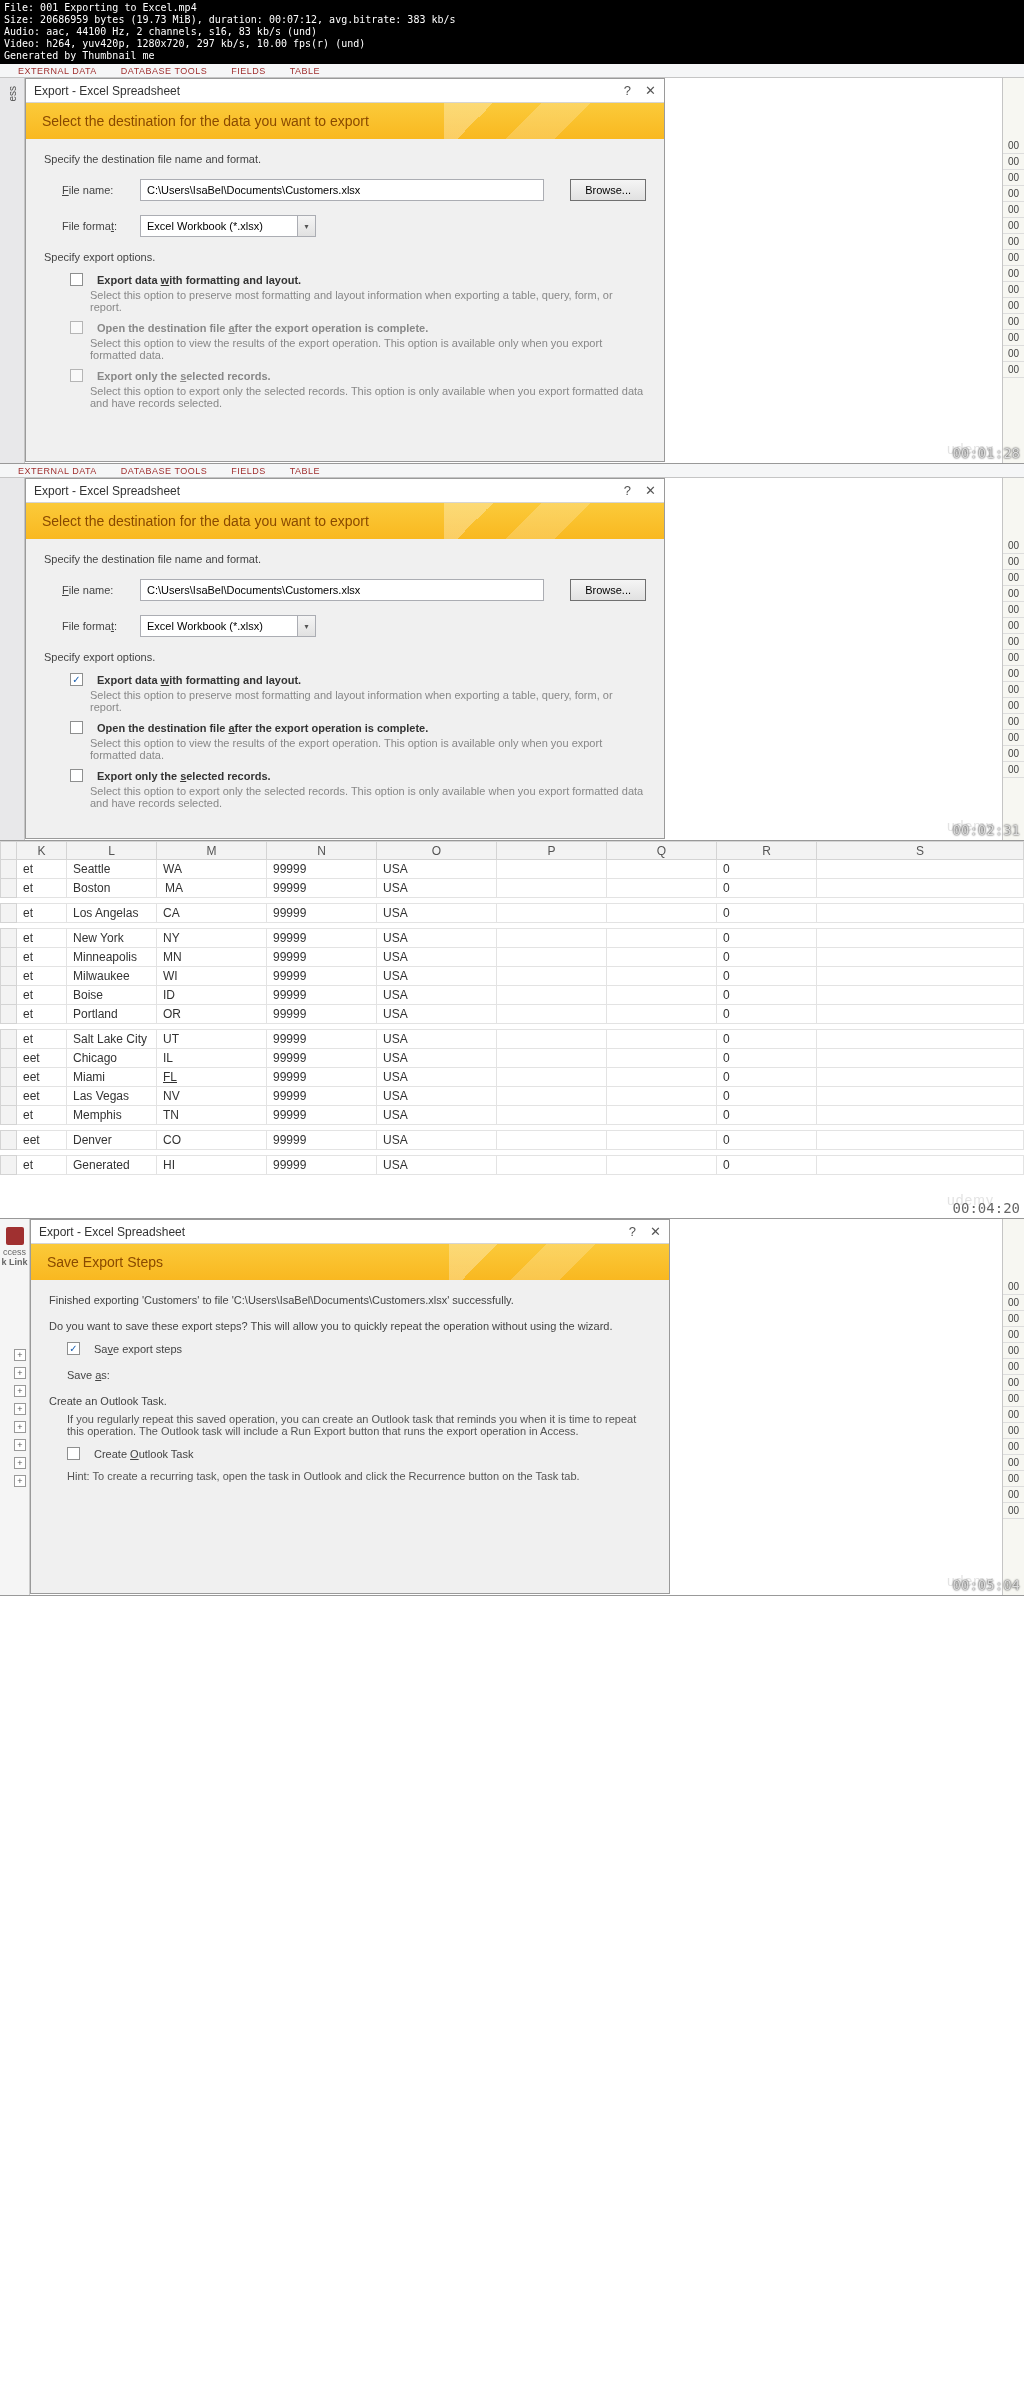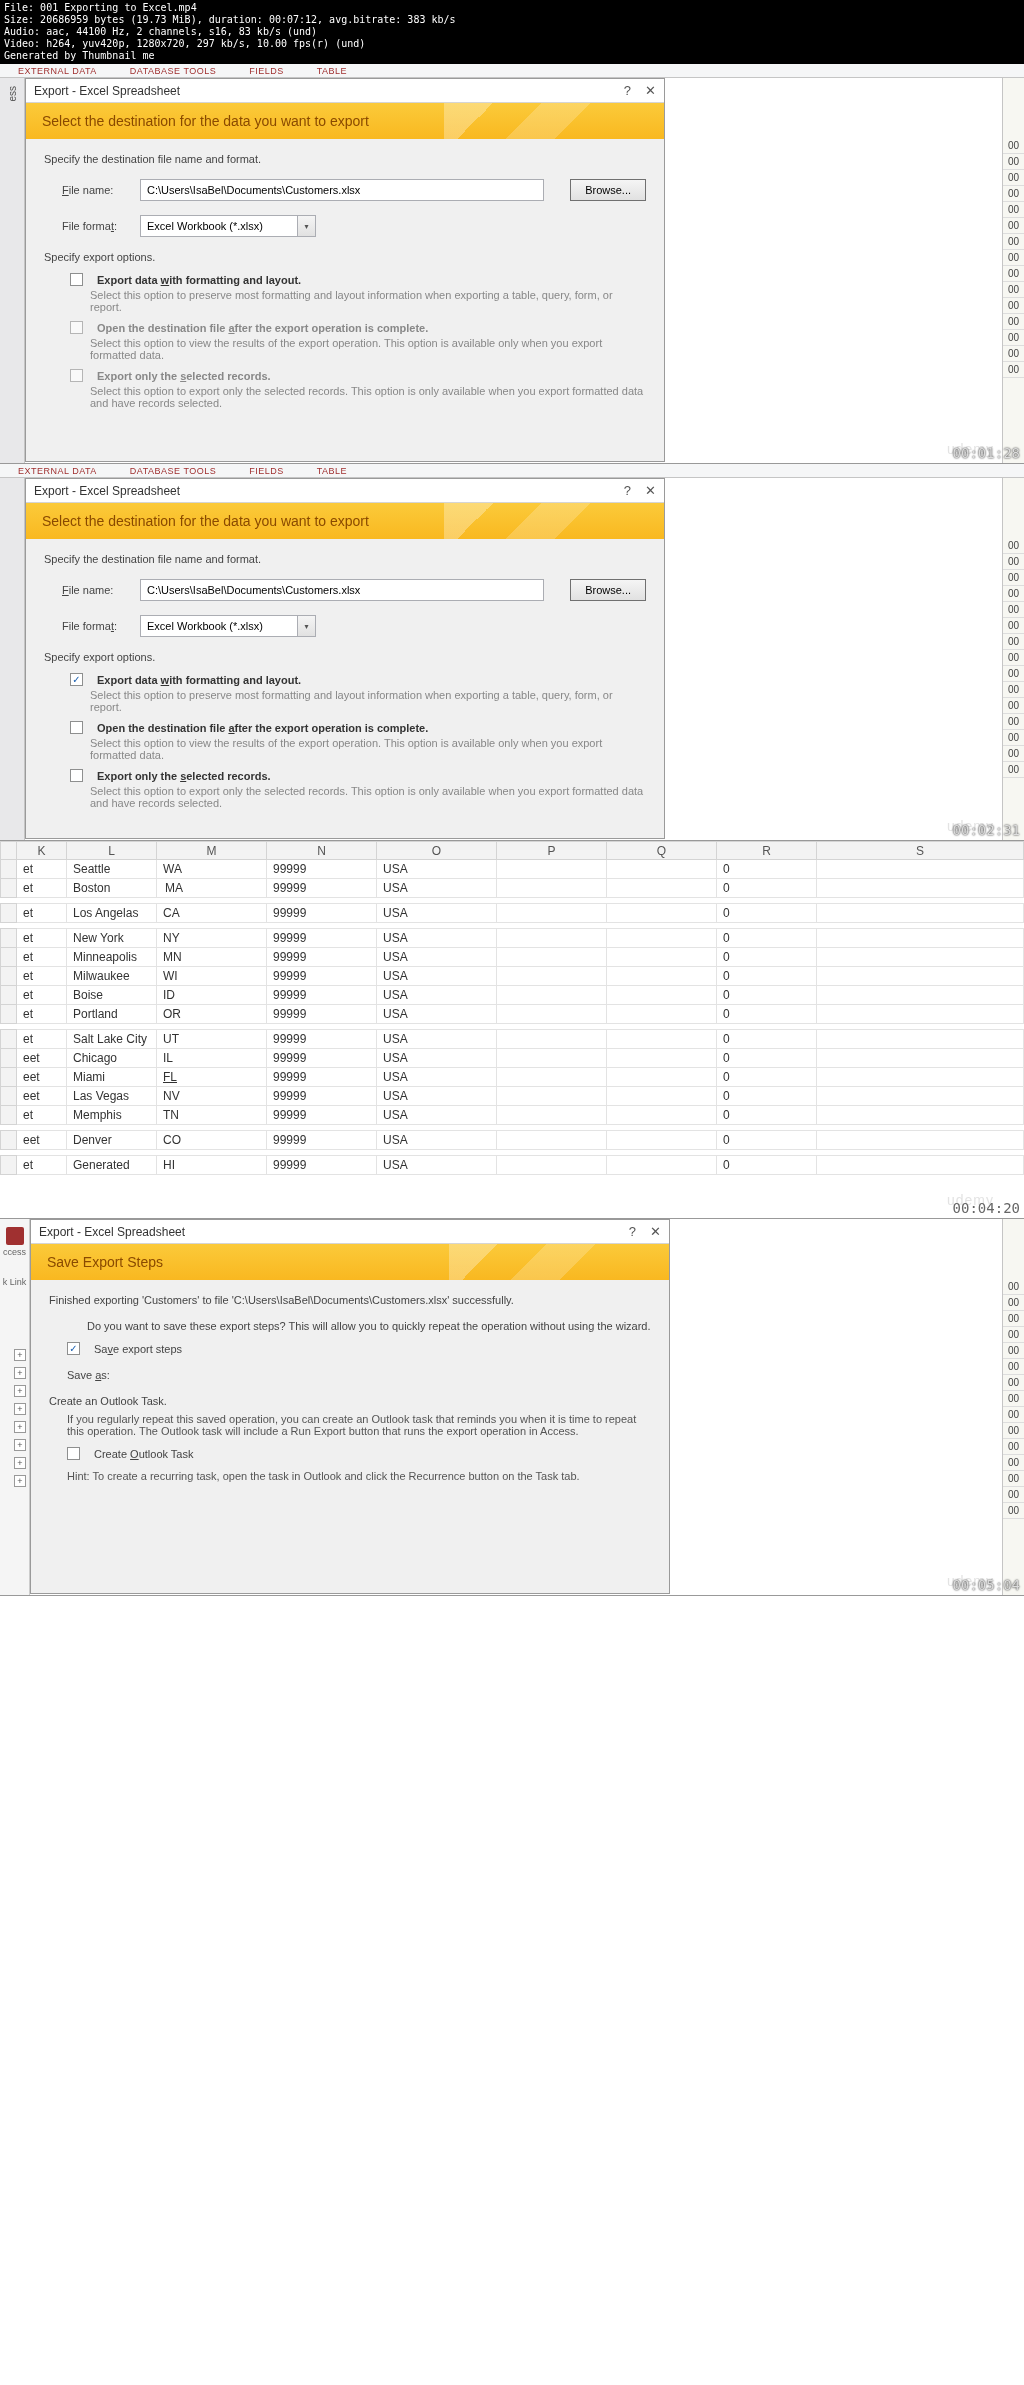--- a/index.html
+++ b/index.html
@@ -2,21 +2,21 @@
 <html><head>
 <meta charset="utf-8">
 <style>
 * { box-sizing: border-box; margin: 0; padding: 0; }
 body { background: #fff; font-family: "Segoe UI", Tahoma, sans-serif; font-size: 11px; color: #333; width: 1024px; }
 
 .black-header { background: #000; color: #fff; padding: 2px 4px; font-family: monospace; font-size: 10px; line-height: 12px; white-space: pre; }
 
 .section-wrap { position: relative; border-bottom: 1px solid #999; }
 
-.ribbon-tabs { background: #f5f6f7; border-bottom: 1px solid #c5c5c5; font-size: 10px; color: #888; padding-left: 12px; display: flex; gap: 21px; align-items: center; height: 14px; overflow: hidden; }
+.ribbon-tabs { background: #f5f6f7; border-bottom: 1px solid #c5c5c5; font-size: 10px; color: #888; padding-left: 12px; display: flex; gap: 12px; align-items: center; height: 14px; overflow: hidden; }
 .ribbon-tab { padding: 0 6px; color: #a03030; font-size: 9px; letter-spacing: 0.5px; }
 
 .left-sidebar { position: absolute; left: 0; top: 14px; bottom: 0; width: 25px; background: #e8e8ea; border-right: 1px solid #c5c5c5; }
 .sidebar-text { writing-mode: vertical-rl; transform: rotate(180deg); font-size: 10px; color: #555; margin: 8px auto; }
 
 .right-strip { position: absolute; right: 0; top: 14px; bottom: 0; width: 22px; background: #f7f7f2; border-left: 1px solid #c5c5c5; font-size: 10px; color: #444; display:flex; flex-direction:column; padding-top: 60px; }
 .right-strip div { text-align: center; border-bottom: 1px solid #ddd; padding: 2px 0; }
 
 .dialog { background: #f0f0f0; border: 1px solid #9a9a9a; margin-left: 25px; margin-right: 0; width: 640px; position: relative; }
 .dialog-title { background: #fff; display: flex; align-items: center; justify-content: space-between; padding: 4px 8px; border-bottom: 1px solid #d5d5d5; font-size: 12px; }
@@ -451,21 +451,21 @@
       </tbody>
   </table>
   <span class="watermark" style="bottom:10px;">udemy</span>
   <span class="timestamp" style="color:#666;text-shadow:none;">00:04:20</span>
 </div>
 
 <div class="section-wrap" style="height:377px;">
   <div class="left-nav3">
     <div class="icon"></div>
     <div>ccess</div>
-    <div style="margin-top:20px;">k Link</div>
+    <div style="margin-top:0;font-weight:bold;">k Link</div>
   </div>
   <div class="right-strip" id="rstrip3" style="top:0;">
       <div>00</div>
       <div>00</div>
       <div>00</div>
       <div>00</div>
       <div>00</div>
       <div>00</div>
       <div>00</div>
       <div>00</div>
@@ -493,21 +493,21 @@
         <span>?</span>
         <span>✕</span>
       </div>
     </div>
     <div class="dialog-banner">
       <span>Save Export Steps</span>
       <div class="banner-deco"></div>
     </div>
     <div class="dialog-body">
       <div style="margin-bottom:14px;">Finished exporting 'Customers' to file 'C:\Users\IsaBel\Documents\Customers.xlsx' successfully.</div>
-      <div style="margin-bottom:10px;margin-left:38px;">Do you want to save these export steps? This will allow you to quickly repeat the operation without using the wizard.</div>
+      <div style="margin-bottom:10px;">Do you want to save these export steps? This will allow you to quickly repeat the operation without using the wizard.</div>
       <div class="opt-cb" style="margin:6px 0 14px 18px;">
         <span class="cb">✓</span>
         <span>Sa<span class="ul">v</span>e export steps</span>
       </div>
       <div class="form-row" style="margin-left:18px;">
         <div class="form-label" style="width:70px;">Save <u>a</u>s:</div>
       </div>
       <div style="margin:10px 0 6px 0;">Create an Outlook Task.</div>
       <div style="margin:0 0 10px 18px; color:#555;">If you regularly repeat this saved operation, you can create an Outlook task that reminds you when it is time to repeat this operation. The Outlook task will include a Run Export button that runs the export operation in Access.</div>
       <div class="opt-cb" style="margin:4px 0 10px 18px;">

